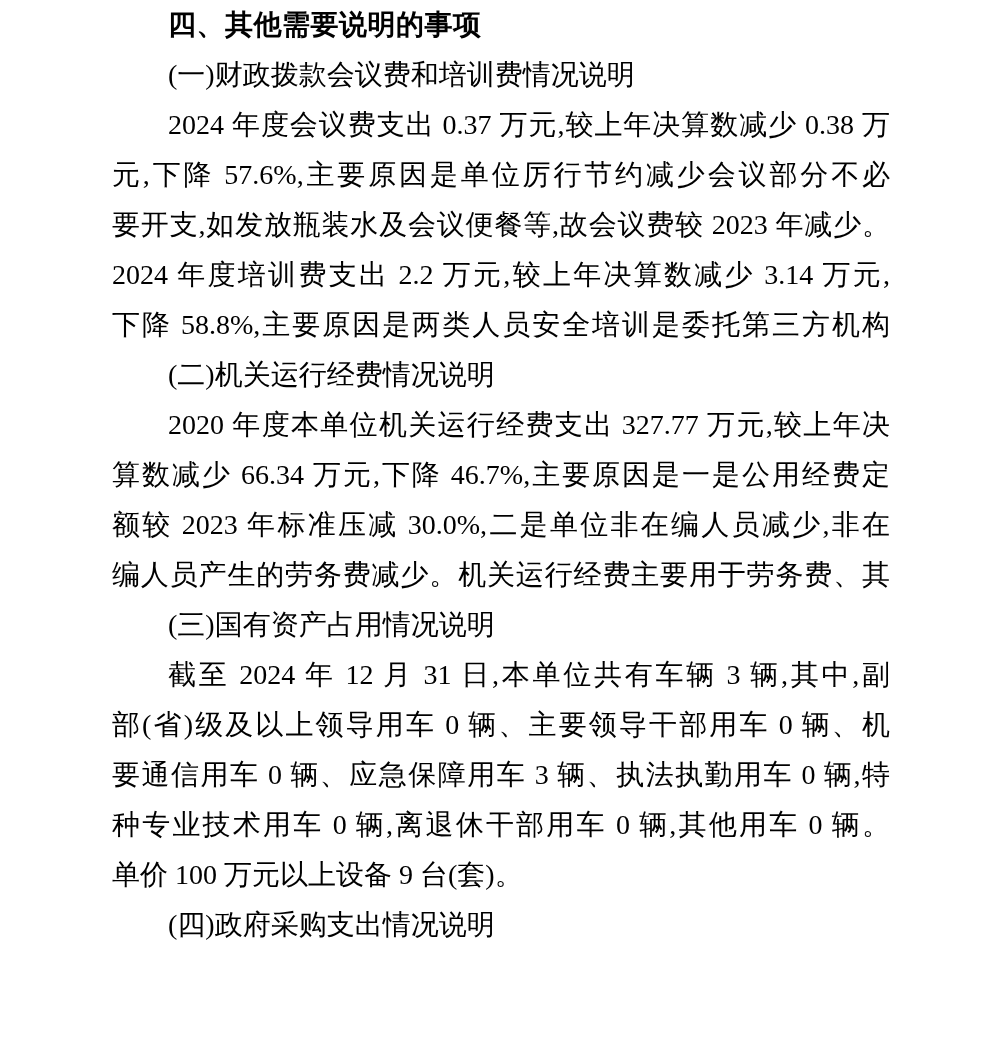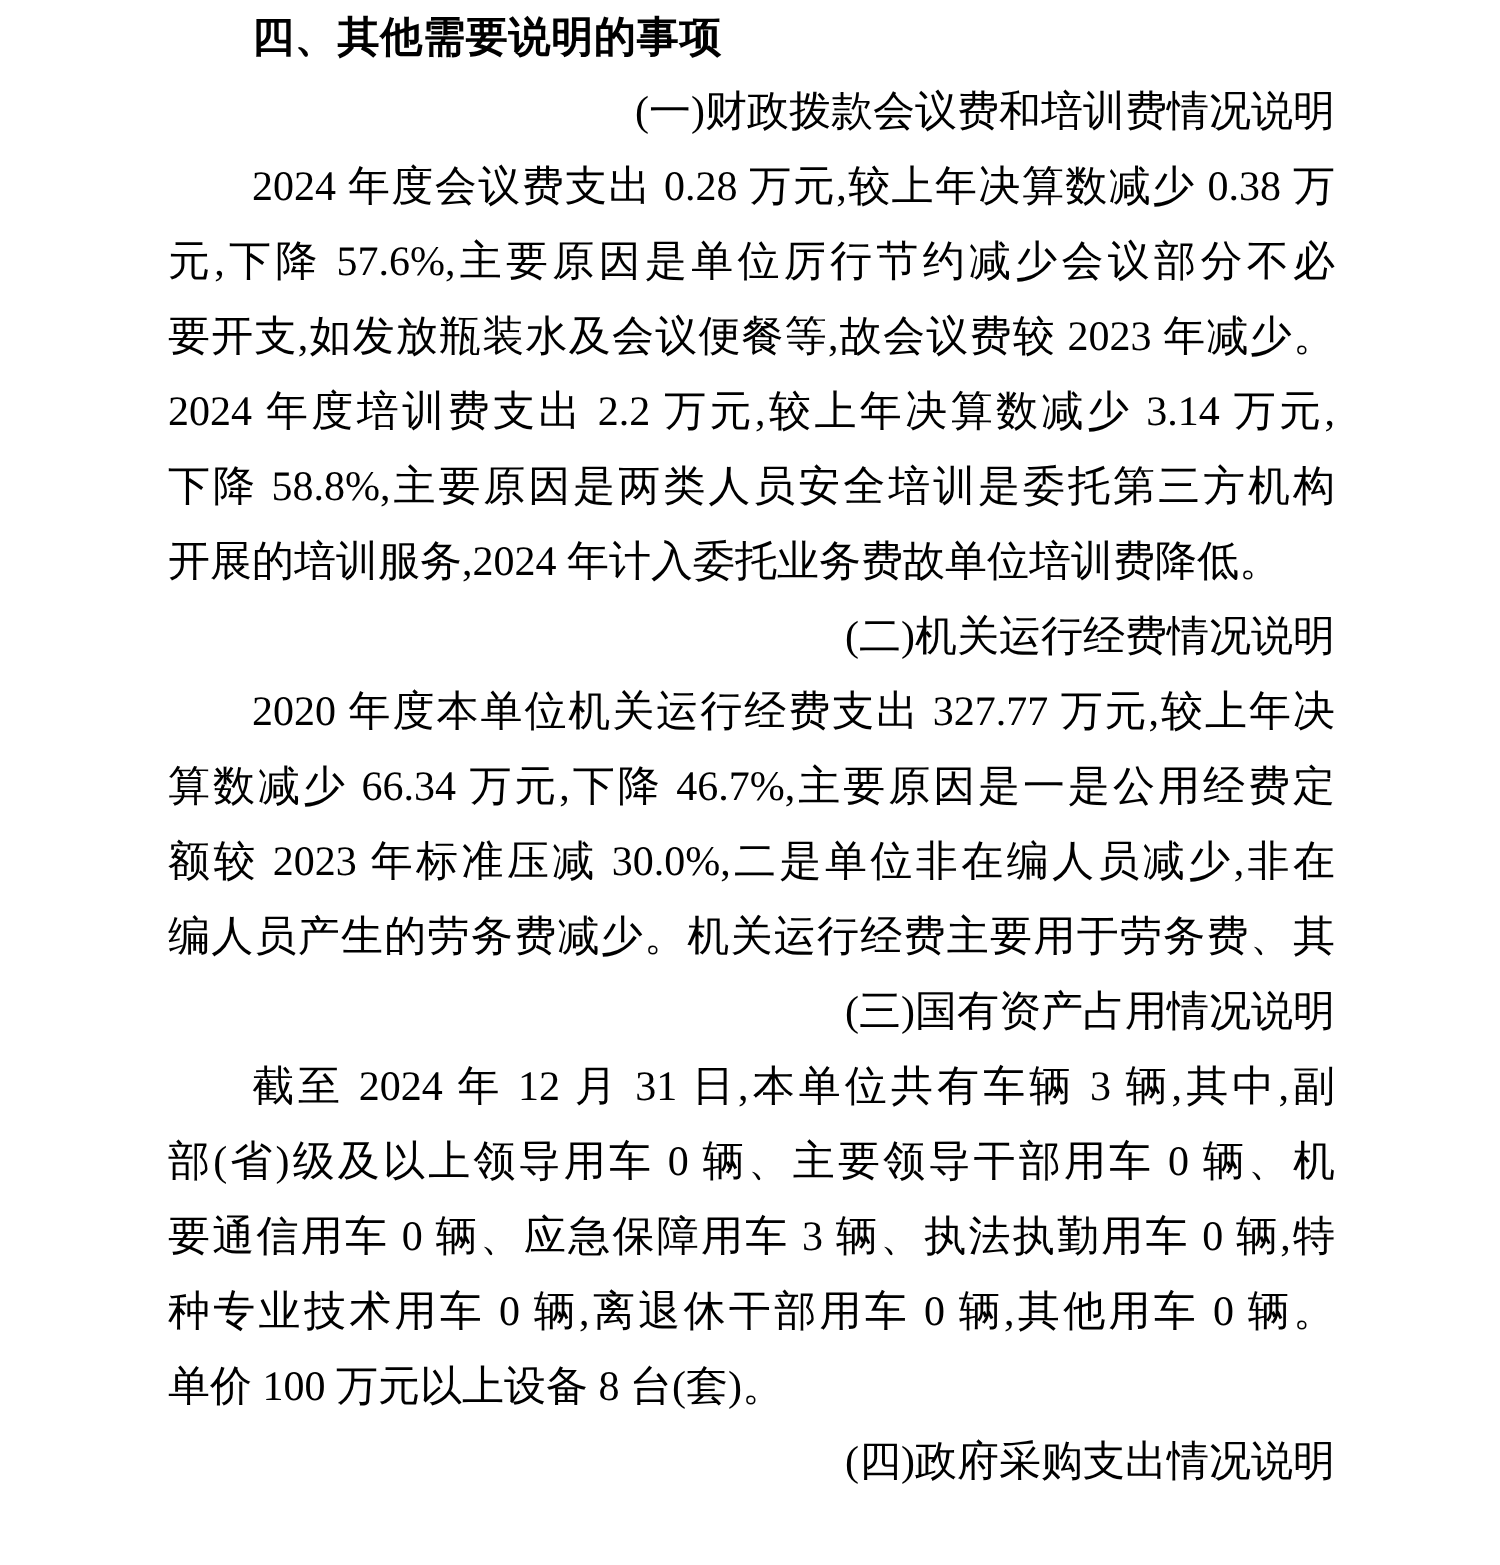--- a/index.html
+++ b/index.html
@@ -35,46 +35,44 @@
   .indent {
     text-indent: 2em;
   }
   .h1 {
     font-family: "Liberation Sans", "DejaVu Sans", sans-serif;
     font-weight: 700;
     letter-spacing: 0.5px;
   }
   .h2 {
     font-family: "Liberation Serif", "DejaVu Serif", serif;
-    text-align: right;
   }
 </style>
 </head>
 <body>
 
 <div class="doc">
 
   <div class="line h1 indent">四、其他需要说明的事项</div>
 
   <div class="line h2 indent">(一)财政拨款会议费和培训费情况说明</div>
-  <div class="line j indent">2024 年度会议费支出 0.28 万元,较上年决算数减少 0.38 万</div>
+  <div class="line j indent">2024 年度会议费支出 0.37 万元,较上年决算数减少 0.38 万</div>
   <div class="line j">元,下降 57.6%,主要原因是单位厉行节约减少会议部分不必</div>
   <div class="line j">要开支,如发放瓶装水及会议便餐等,故会议费较 2023 年减少。</div>
   <div class="line j">2024 年度培训费支出 2.2 万元,较上年决算数减少 3.14 万元,</div>
   <div class="line j">下降 58.8%,主要原因是两类人员安全培训是委托第三方机构</div>
-  <div class="line">开展的培训服务,2024 年计入委托业务费故单位培训费降低。</div>
 
   <div class="line h2 indent">(二)机关运行经费情况说明</div>
   <div class="line j indent">2020 年度本单位机关运行经费支出 327.77 万元,较上年决</div>
   <div class="line j">算数减少 66.34 万元,下降 46.7%,主要原因是一是公用经费定</div>
   <div class="line j">额较 2023 年标准压减 30.0%,二是单位非在编人员减少,非在</div>
   <div class="line j">编人员产生的劳务费减少。机关运行经费主要用于劳务费、其</div>
 
   <div class="line h2 indent">(三)国有资产占用情况说明</div>
   <div class="line j indent">截至 2024 年 12 月 31 日,本单位共有车辆 3 辆,其中,副</div>
   <div class="line j">部(省)级及以上领导用车 0 辆、主要领导干部用车 0 辆、机</div>
   <div class="line j">要通信用车 0 辆、应急保障用车 3 辆、执法执勤用车 0 辆,特</div>
   <div class="line j">种专业技术用车 0 辆,离退休干部用车 0 辆,其他用车 0 辆。</div>
-  <div class="line">单价 100 万元以上设备 8 台(套)。</div>
+  <div class="line">单价 100 万元以上设备 9 台(套)。</div>
 
   <div class="line h2 indent">(四)政府采购支出情况说明</div>
 
 </div>
 
 </body></html>

